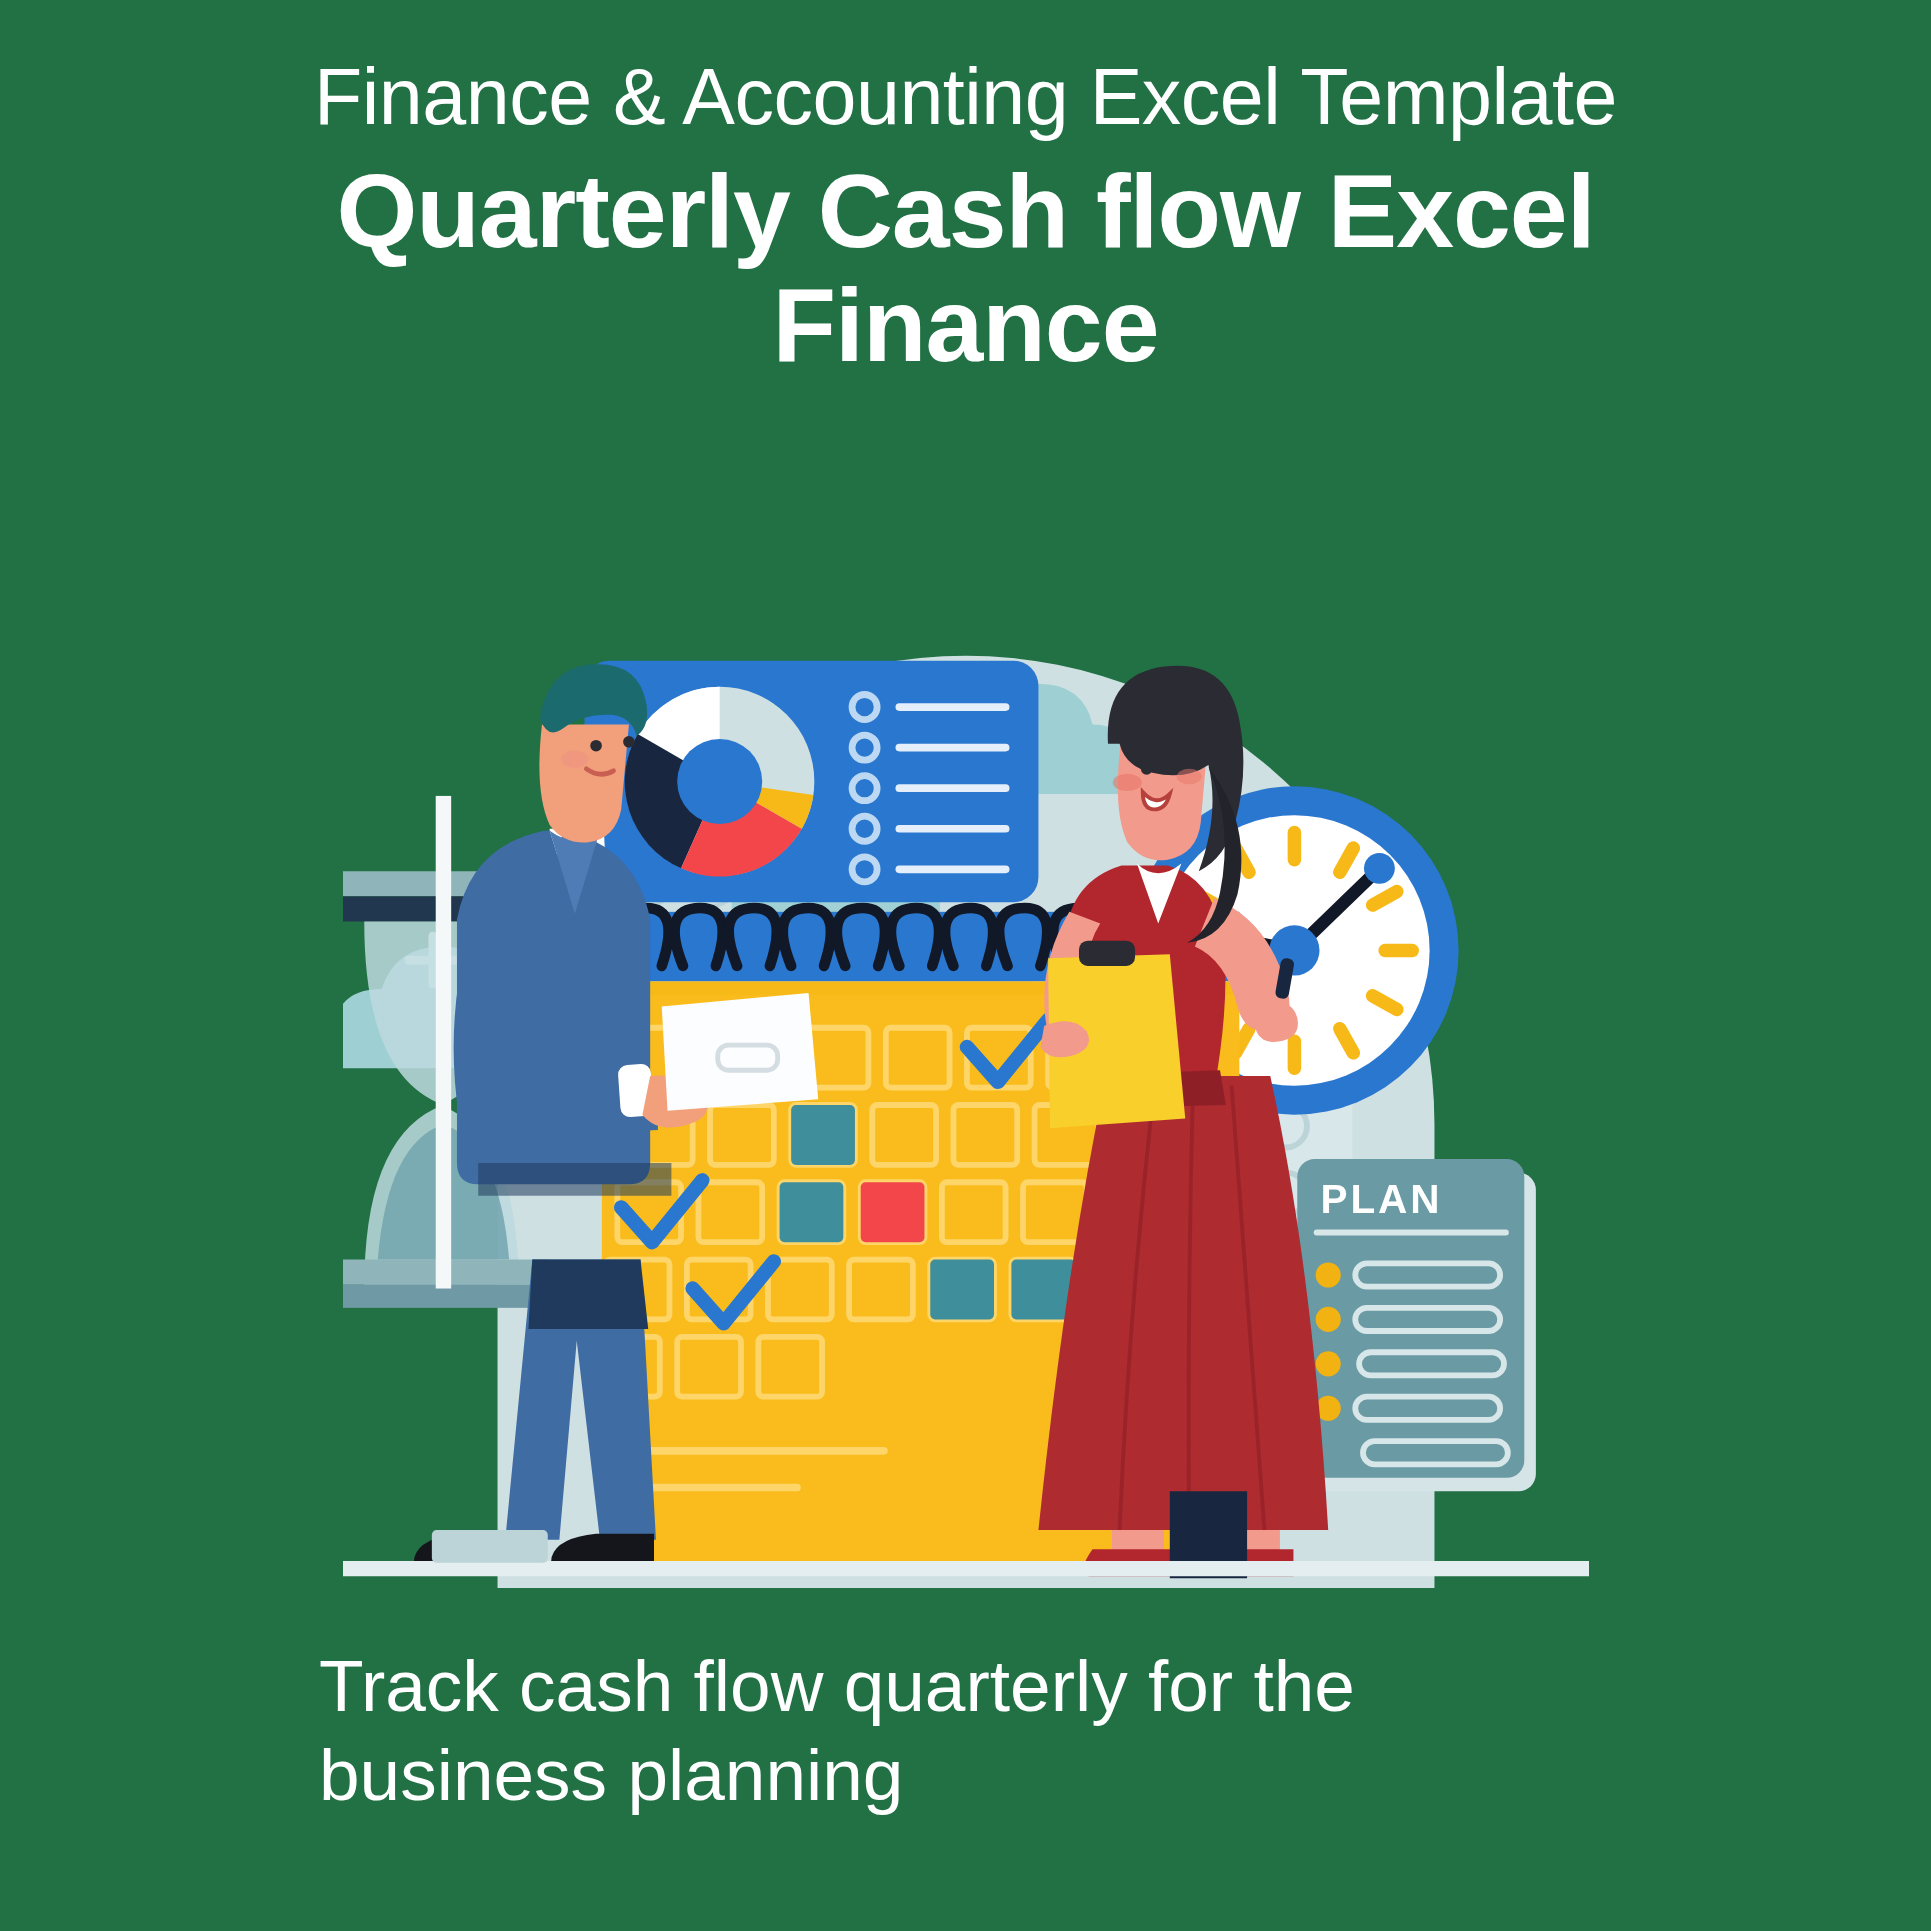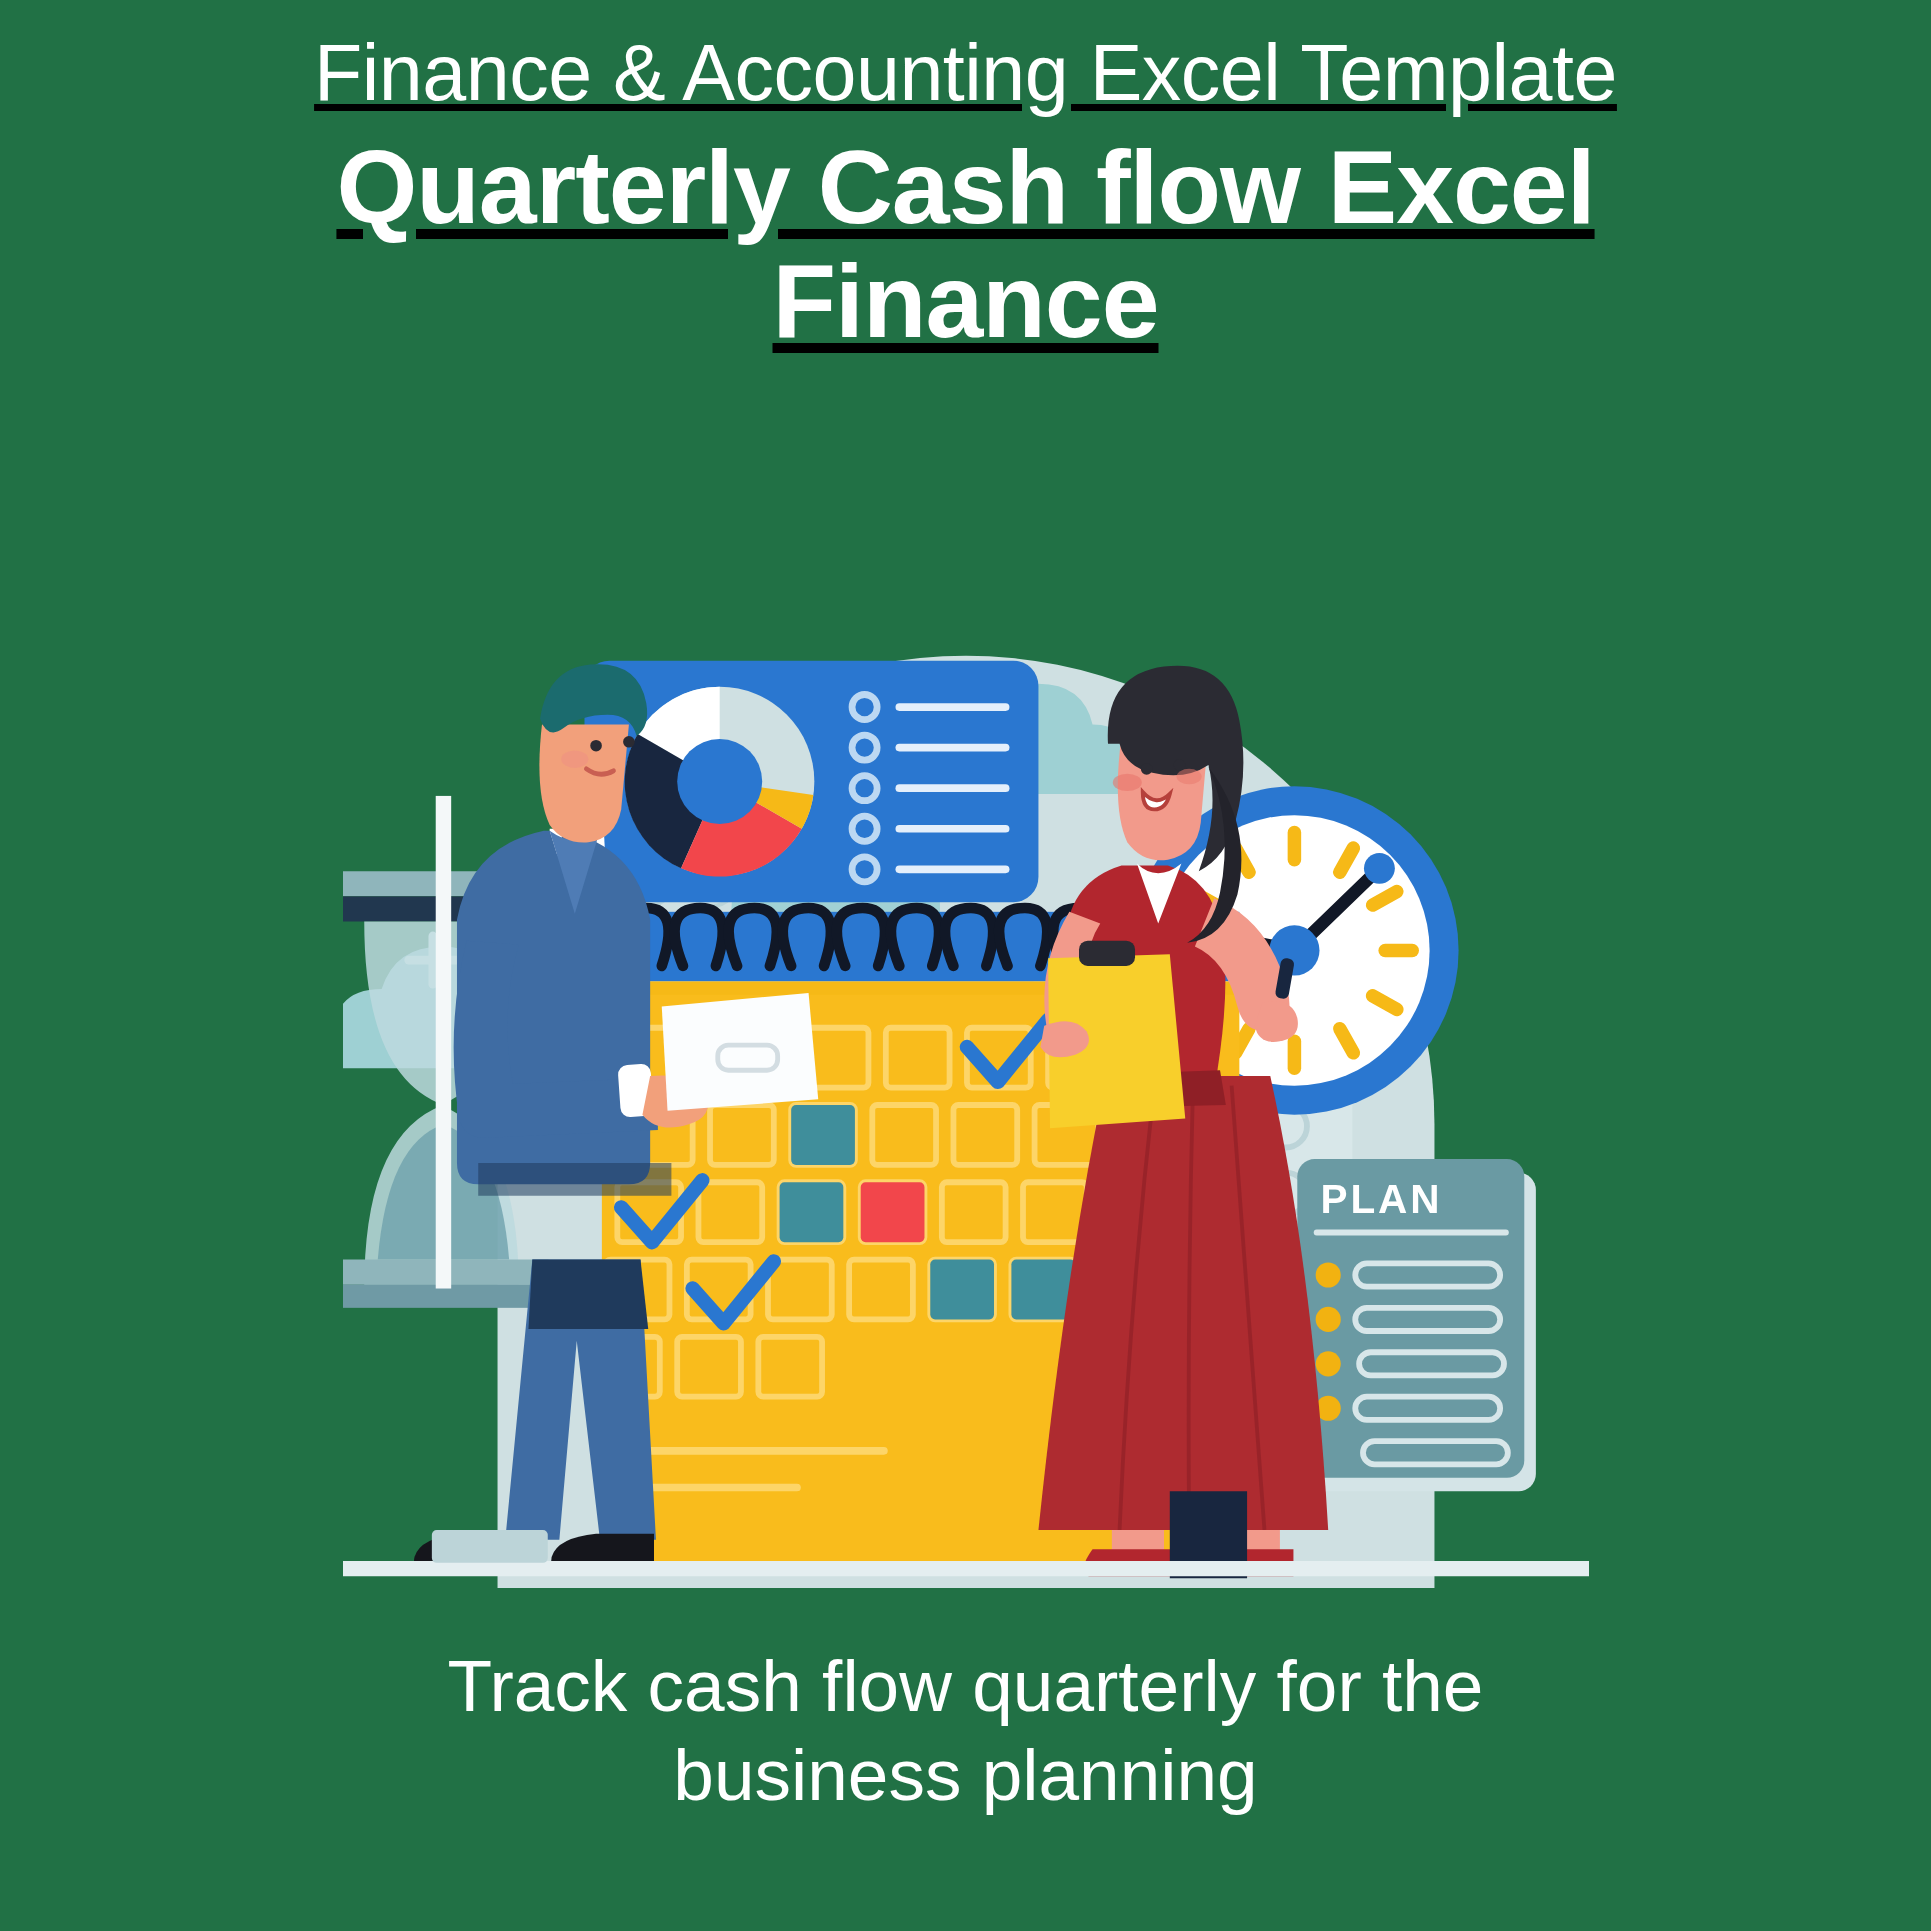--- a/index.html
+++ b/index.html
@@ -11,22 +11,21 @@
   }
   .poster{
     position:relative;
     width:1931px;height:1931px;
     background:#217145;
     display:flex;flex-direction:column;align-items:center;
   }
   
   .header{
     width:1699px;margin:0 auto;text-align:center;
-    padding-top:32px;
-    text-decoration:underline;
+    padding-top:56px;
   }
   .eyebrow{
     color:#ffffff;
     font-size:79px;
     line-height:1.04;
     font-weight:400;
     letter-spacing:-0.5px;
     white-space:nowrap;
   }
   .headline{
@@ -36,21 +35,20 @@
     font-weight:bold;
     letter-spacing:-1px;
     margin-top:15.4px;
     max-width:1506px;
     margin-left:auto;margin-right:auto;
   }
   .tagline{
     position:absolute;
     left:0;right:0;
     top:1641px;
-    text-align:center;
     color:#ffffff;
     font-size:73px;
     line-height:1.22;
     font-weight:400;
     padding:0 319px;
   }
 
   
   .illo{
     position:absolute;

